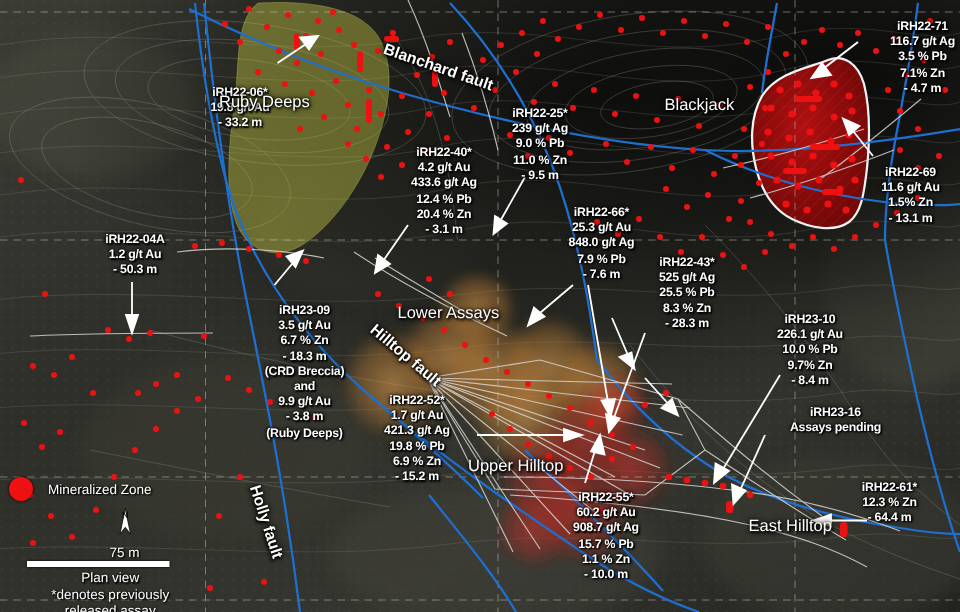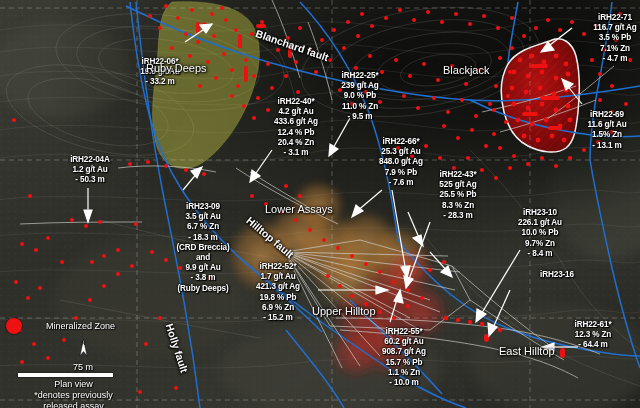--- a/index.html
+++ b/index.html
@@ -35,21 +35,21 @@
   .fault{
     position:absolute;
     font-size:10.5px;
     font-weight:bold;
     color:#fff;
     white-space:nowrap;
     text-shadow:0 0 2px #000,0 0 4px #000,1px 1px 2px #000;
     transform-origin:left top;
   }
   #legend{position:absolute;left:6px;top:318px;width:150px;}
-  .lg-row{display:flex;align-items:center;gap:24px;}
+  .lg-row{display:flex;align-items:center;gap:10px;}
   .lg-dot{
     width:16px;height:16px;border-radius:50%;
     background:#ee1111;
     box-shadow:0 0 2px #000;
     flex:0 0 auto;
   }
   .lg-text{
     font-size:9px;color:#fff;font-weight:normal;
     text-shadow:0 0 2px #000,1px 1px 1px #000;
     white-space:nowrap;
@@ -595,21 +595,21 @@
       <div class="lbl" style="left: 52px; top: 155px; width: 76px;"><div>iRH22-04A</div><div>1.2 g/t Au</div><div>- 50.3 m</div></div>
       <div class="lbl" style="left: 257px; top: 97px; width: 78px;"><div>iRH22-40*</div><div>4.2 g/t Au</div><div>433.6 g/t Ag</div><div>12.4 % Pb</div><div>20.4 % Zn</div><div>- 3.1 m</div></div>
       <div class="lbl" style="left: 322px; top: 71px; width: 76px;"><div>iRH22-25*</div><div>239 g/t Ag</div><div>9.0 % Pb</div><div>11.0 % Zn</div><div>- 9.5 m</div></div>
       <div class="lbl" style="left: 576px; top: 13px; width: 78px;"><div>iRH22-71</div><div>116.7 g/t Ag</div><div>3.5 % Pb</div><div>7.1% Zn</div><div>- 4.7 m</div></div>
       <div class="lbl" style="left: 569px; top: 110px; width: 76px;"><div>iRH22-69</div><div>11.6 g/t Au</div><div>1.5% Zn</div><div>- 13.1 m</div></div>
       <div class="lbl" style="left: 362px; top: 137px; width: 78px;"><div>iRH22-66*</div><div>25.3 g/t Au</div><div>848.0 g/t Ag</div><div>7.9 % Pb</div><div>- 7.6 m</div></div>
       <div class="lbl" style="left: 420px; top: 170px; width: 76px;"><div>iRH22-43*</div><div>525 g/t Ag</div><div>25.5 % Pb</div><div>8.3 % Zn</div><div>- 28.3 m</div></div>
       <div class="lbl" style="left: 163px; top: 182px; width: 80px; margin-top: 20px;"><div>iRH23-09</div><div>3.5 g/t Au</div><div>6.7 % Zn</div><div>- 18.3 m</div><div>(CRD Breccia)</div><div>and</div><div>9.9 g/t Au</div><div>- 3.8 m</div><div>(Ruby Deeps)</div></div>
       <div class="lbl" style="left: 500px; top: 208px; width: 80px;"><div>iRH23-10</div><div>226.1 g/t Au</div><div>10.0 % Pb</div><div>9.7% Zn</div><div>- 8.4 m</div></div>
       <div class="lbl" style="left: 238px; top: 262px; width: 80px;"><div>iRH22-52*</div><div>1.7 g/t Au</div><div>421.3 g/t Ag</div><div>19.8 % Pb</div><div>6.9 % Zn</div><div>- 15.2 m</div></div>
-      <div class="lbl" style="left: 497px; top: 270px; width: 120px;"><div>iRH23-16</div></div>
+      <div class="lbl" style="left: 497px; top: 270px; width: 120px;"><div>iRH23-16</div><div>Assays pending</div></div>
       <div class="lbl" style="left: 364px; top: 327px; width: 80px;"><div>iRH22-55*</div><div>60.2 g/t Au</div><div>908.7 g/t Ag</div><div>15.7 % Pb</div><div>1.1 % Zn</div><div>- 10.0 m</div></div>
       <div class="lbl" style="left: 555px; top: 320px; width: 76px;"><div>iRH22-61*</div><div>12.3 % Zn</div><div>- 64.4 m</div></div>
       <div class="zone" style="left: 146px; top: 62px; font-size: 11px;">Ruby Deeps</div>
       <div class="zone" style="left: 443px; top: 64px; font-size: 11px;">Blackjack</div>
       <div class="zone" style="left: 265px; top: 203px; font-size: 11px;">Lower Assays</div>
       <div class="zone" style="left: 312px; top: 305px; font-size: 11px;">Upper Hilltop</div>
       <div class="zone" style="left: 453px; top: 345px; font-size: 11px; margin-left: 46px;">East Hilltop</div>
       <div class="fault" style="left: 258px; top: 27px; transform: rotate(19deg);">Blanchard fault</div>
       <div class="fault" style="left: 252px; top: 214px; transform: rotate(40deg);">Hilltop fault</div>
       <div class="fault" style="left: 175px; top: 322px; transform: rotate(72deg);">Holly fault</div>

